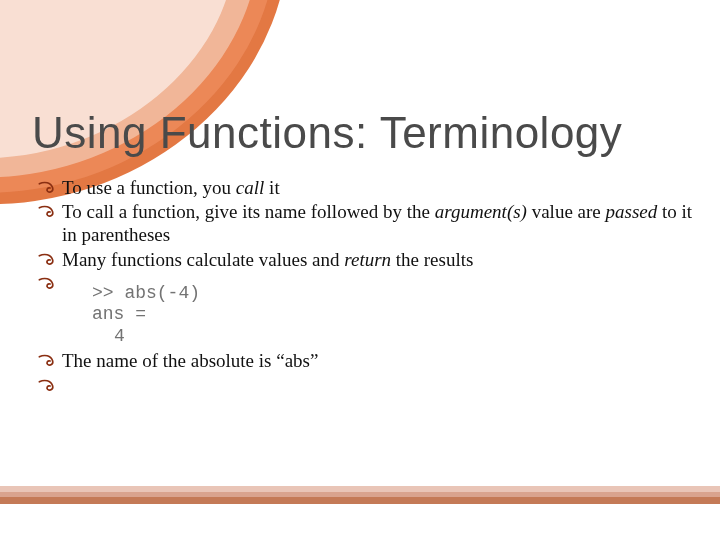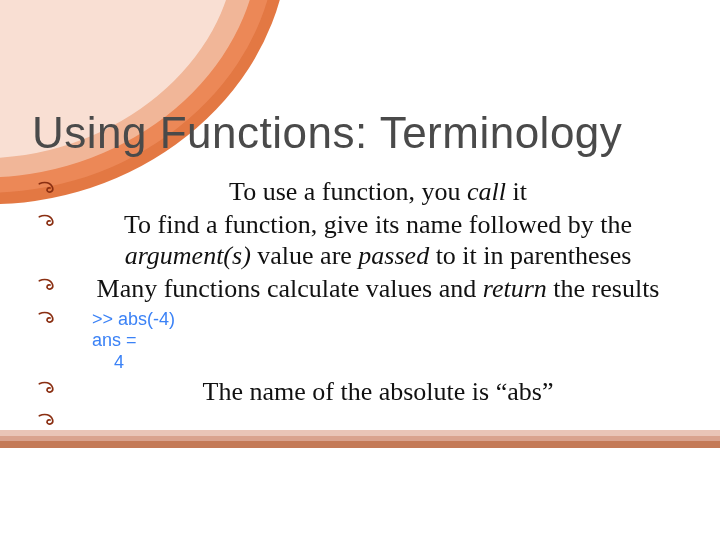--- a/index.html
+++ b/index.html
@@ -7,21 +7,21 @@
     padding: 0;
     width: 720px;
     height: 540px;
     overflow: hidden;
     font-family: "Times New Roman", Georgia, serif;
     background: #fff;
   }
   .slide {
     position: relative;
     width: 720px;
-    height: 448px;
+    height: 504px;
     background: #fff;
   }
   
   .wave {
     position: absolute;
     top: -220px;
     left: -260px;
     width: 560px;
     height: 420px;
     transform: rotate(-16deg);
@@ -60,49 +60,48 @@
     letter-spacing: 0.5px;
   }
   ul.bullets {
     list-style: none;
     padding: 0;
     margin: 0 0 0 4px;
   }
   ul.bullets > li {
     position: relative;
     padding-left: 26px;
-    font-size: 26px;
+    font-size: 19px;
     line-height: 1.22;
     color: #111;
     margin-bottom: 1px;
-    text-align: center;
   }
   ul.bullets > li::before {
     content: "";
     position: absolute;
     left: 0;
     top: 6px;
     width: 18px;
     height: 12px;
     background: none;
   }
   .bullet-icon {
     position: absolute;
     left: 0;
     top: 3px;
     width: 20px;
     height: 18px;
     color: #8a2f12;
   }
   .codeblock {
-    margin: 4px 0 2px 60px;
+    margin: 12px 0 2px 60px;
     font-size: 18px;
     line-height: 1.2;
-    color: #3b82f6;
-    font-family: Liberation Sans, sans-serif;
+    color: #737373;
+    font-family: Liberation Mono, monospace;
   }
   .codeblock .line3 { padding-left: 22px; }
   .spans span { white-space: pre-wrap; }
   em.it { font-style: italic; }
 </style>
 </head>
 <body>
 
 <div class="slide">
 
@@ -123,21 +122,21 @@
           </svg>
         <span class="spans">
           <span>To use a function, you </span><em class="it">call</em><span> it</span>
         </span>
       </li>
       <li>
         <svg class="bullet-icon" viewBox="0 0 24 18">
             <path d="M4 4 C10 1,18 2,20 9 C21 13,17 15,14 13 C12 11,14 8,17 9" fill="none" stroke="currentColor" stroke-width="2" stroke-linecap="round"></path>
           </svg>
         <span class="spans">
-          <span>To find a function, give its name followed by the </span><em class="it">argument(s)</em><span> value are </span><em class="it">passed</em><span> to it in parentheses</span>
+          <span>To call a function, give its name followed by the </span><em class="it">argument(s)</em><span> value are </span><em class="it">passed</em><span> to it in parentheses</span>
         </span>
       </li>
       <li>
         <svg class="bullet-icon" viewBox="0 0 24 18">
             <path d="M4 4 C10 1,18 2,20 9 C21 13,17 15,14 13 C12 11,14 8,17 9" fill="none" stroke="currentColor" stroke-width="2" stroke-linecap="round"></path>
           </svg>
         <span class="spans">
           <span>Many functions calculate values and </span><em class="it">return</em><span> the results</span>
         </span>
       </li>

